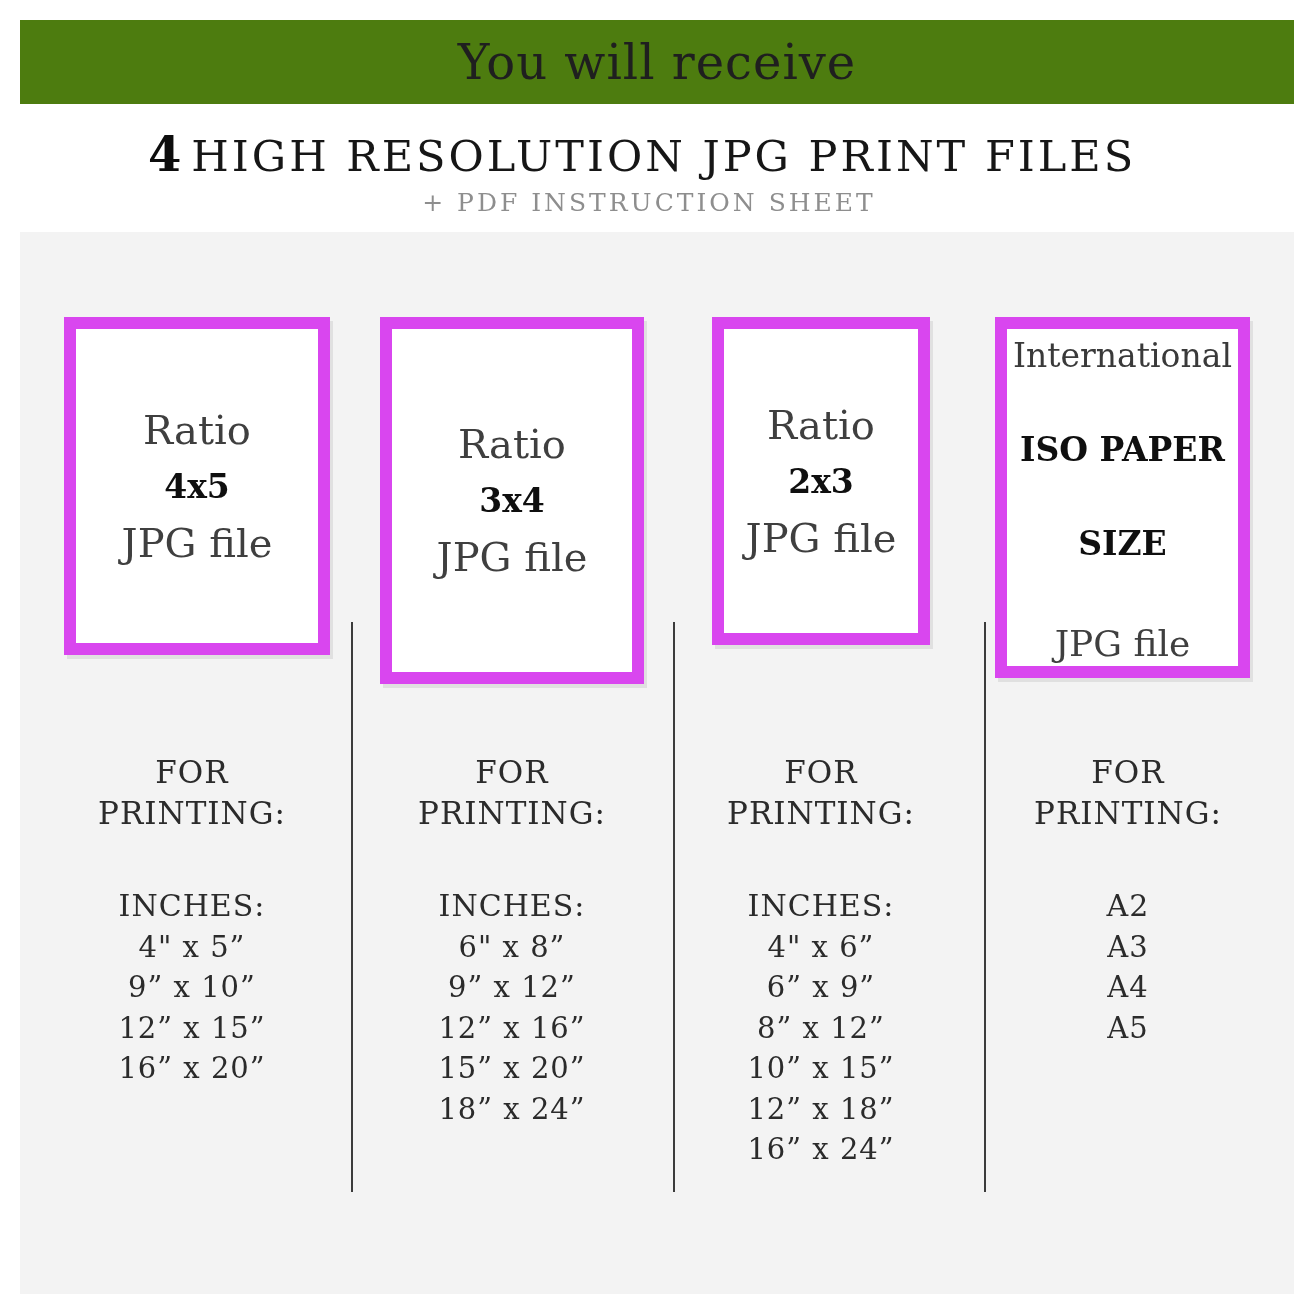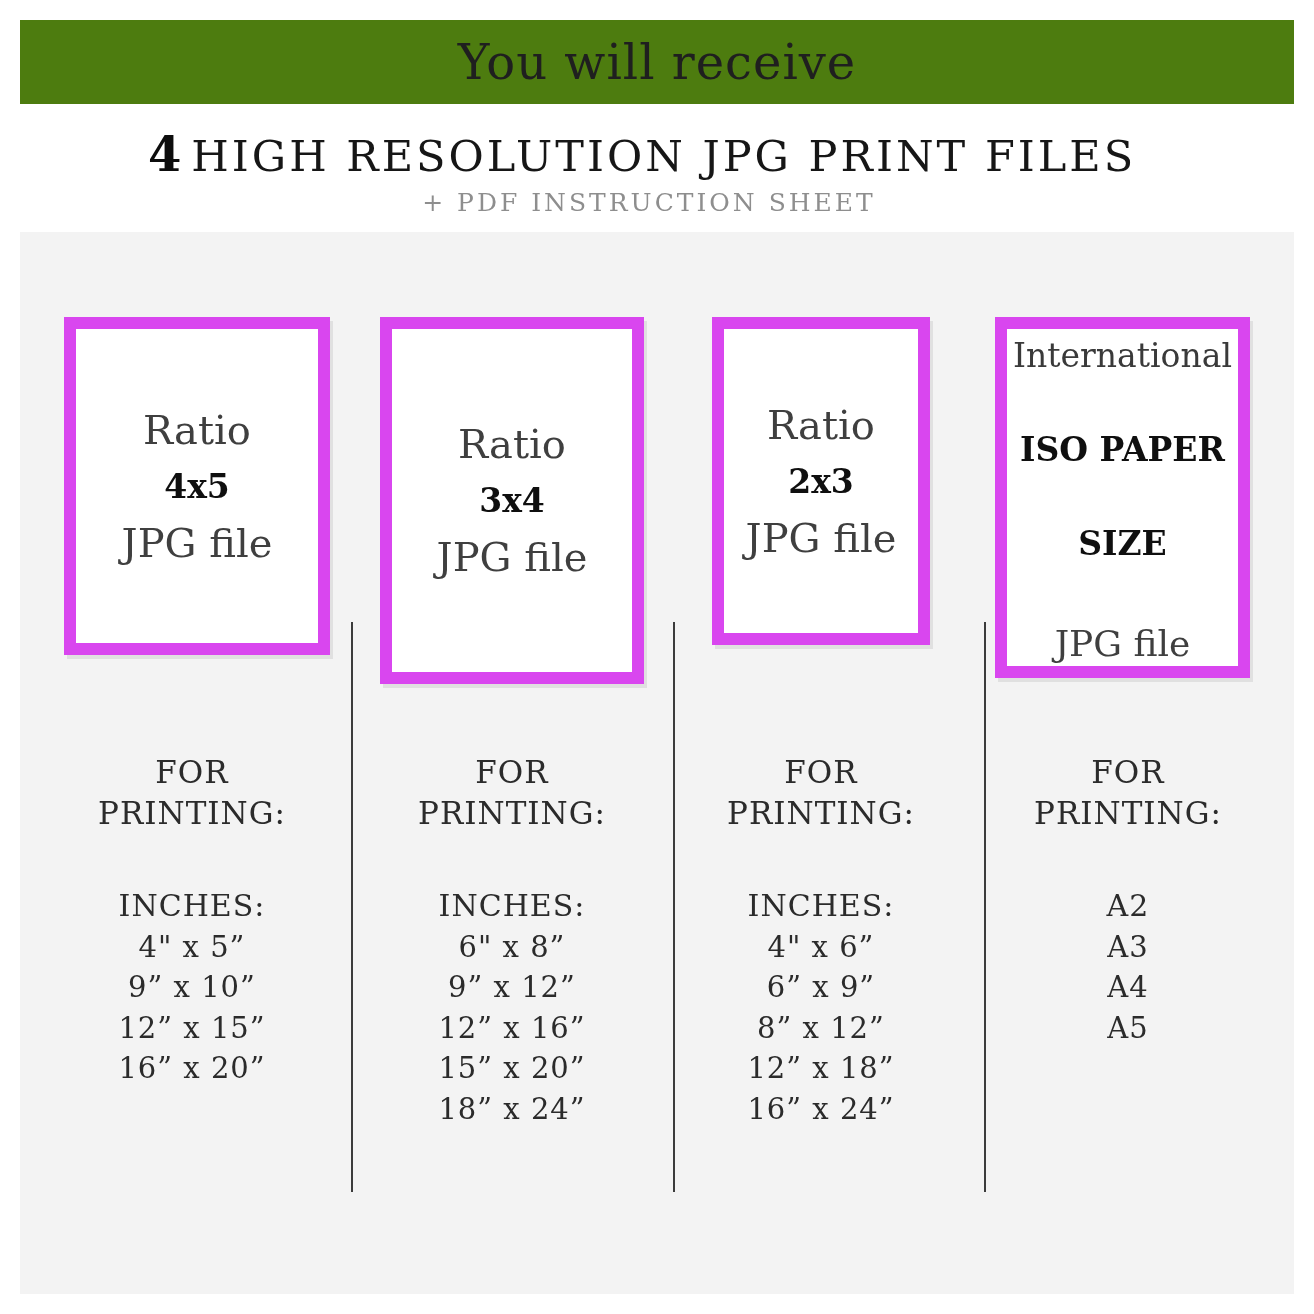--- a/index.html
+++ b/index.html
@@ -159,20 +159,21 @@
       </div>
     </div>
 
     <div class="col col-3">
       <div class="col-heading">FOR PRINTING:</div>
       <div class="col-list">
         <div class="unit-row">INCHES:</div>
         <div class="size-row">4" x 6”</div>
         <div class="size-row">6” x 9”</div>
         <div class="size-row">8” x 12”</div>
+        <div class="size-row">10” x 15”</div>
         <div class="size-row">12” x 18”</div>
         <div class="size-row">16” x 24”</div>
       </div>
     </div>
 
     <div class="col col-4">
       <div class="col-heading">FOR PRINTING:</div>
       <div class="col-list">
         <div class="unit-row">A2</div>
         <div class="size-row">A3</div>

